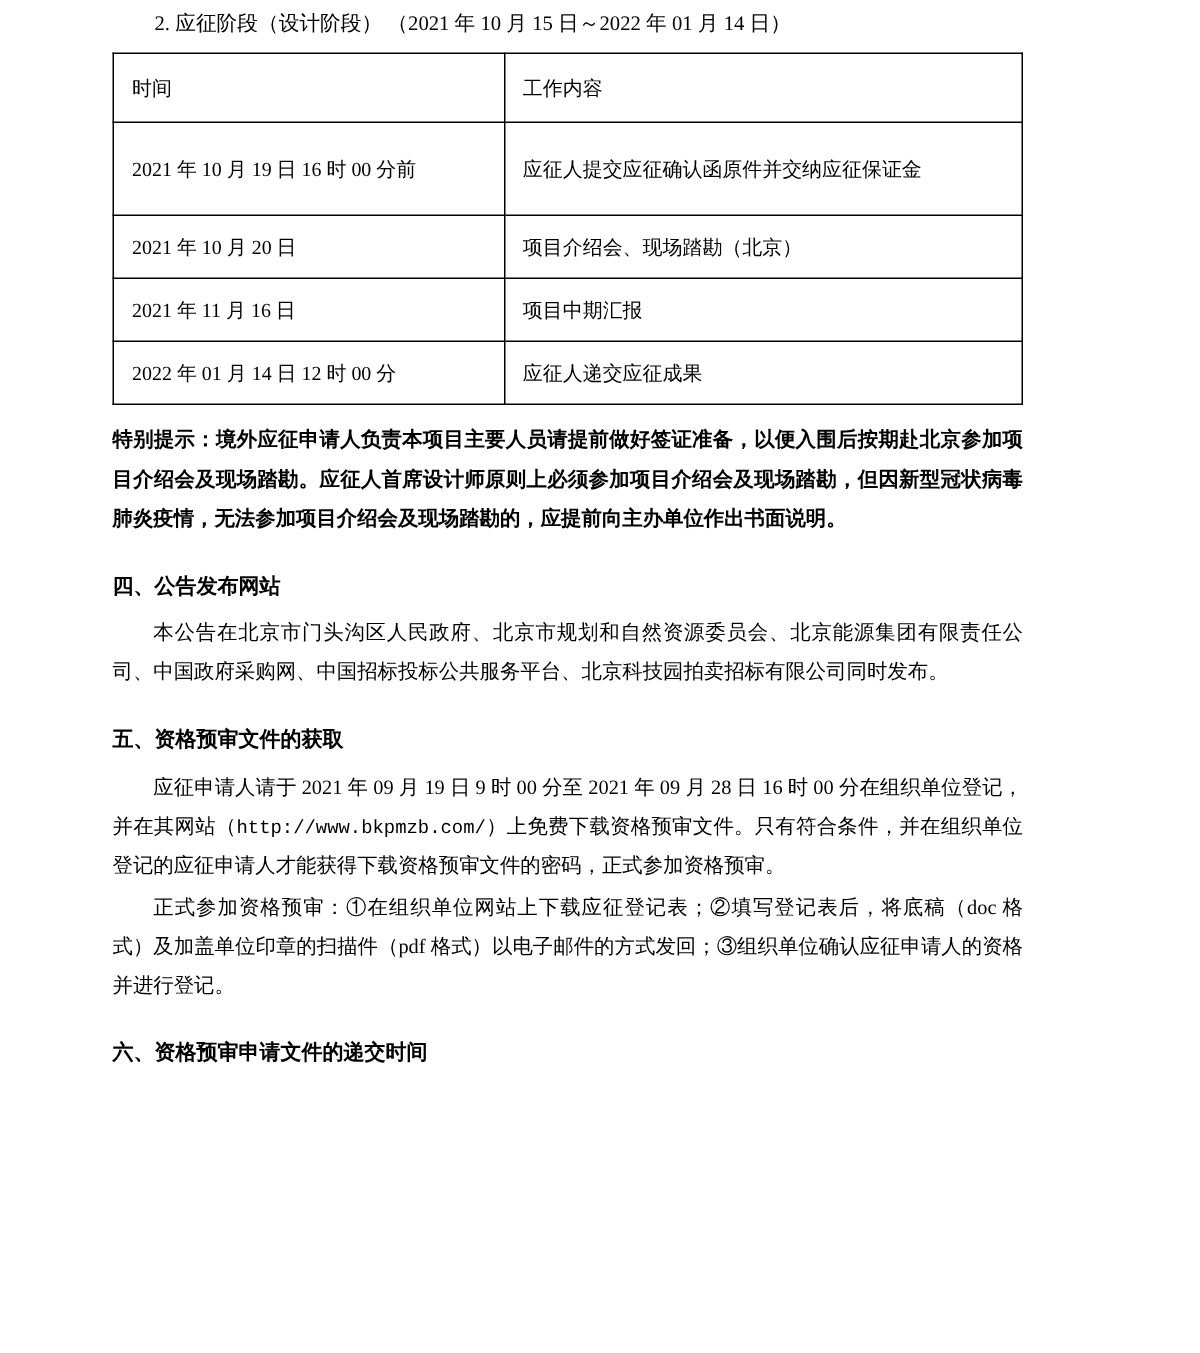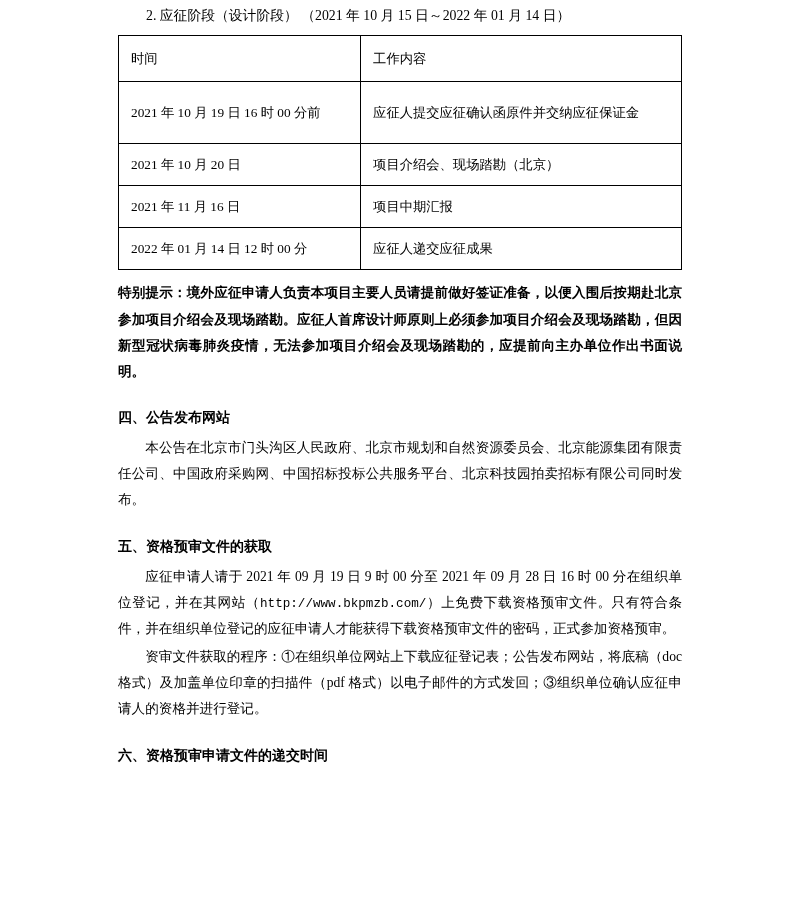--- a/index.html
+++ b/index.html
@@ -13,21 +13,21 @@
     height: 902px;
     font-family: "Liberation Serif", "DejaVu Serif", serif;
     color: #000000;
     font-size: 13.5px;
     overflow: hidden;
   }
   .page {
     position: relative;
     width: 800px;
     height: 902px;
-    padding: 6px 118px 0 118px;
+    padding: 6px 118px 0 75px;
     border-radius: 12px;
   }
   
   .h-num {
     font-size: 13.8px;
     margin: 0 0 8px 0;
     line-height: 1.5;
     white-space: nowrap;
   }
   .h-num .lead { margin-left: 28px; }
@@ -109,17 +109,17 @@
   </table>
 
 
   <p class="para bold">特别提示：境外应征申请人负责本项目主要人员请提前做好签证准备，以便入围后按期赴北京参加项目介绍会及现场踏勘。应征人首席设计师原则上必须参加项目介绍会及现场踏勘，但因新型冠状病毒肺炎疫情，无法参加项目介绍会及现场踏勘的，应提前向主办单位作出书面说明。</p>
 
   <h2 class="h-sec">四、公告发布网站</h2>
   <p class="para indent">本公告在北京市门头沟区人民政府、北京市规划和自然资源委员会、北京能源集团有限责任公司、中国政府采购网、中国招标投标公共服务平台、北京科技园拍卖招标有限公司同时发布。</p>
 
   <h2 class="h-sec">五、资格预审文件的获取</h2>
   <p class="para indent"><span>应征申请人请于 2021 年 09 月 19 日 9 时 00 分至 2021 年 09 月 28 日 16 时 00 分在组织单位登记，并在其网站（</span><span class="mono">http://www.bkpmzb.com/</span><span>）上免费下载资格预审文件。只有符合条件，并在组织单位登记的应征申请人才能获得下载资格预审文件的密码，正式参加资格预审。</span></p>
-  <p class="para indent">资审文件获取的程序：①在组织单位网站上下载应征登记表；公告发布网站，将底稿（doc 格式）及加盖单位印章的扫描件（pdf 格式）以电子邮件的方式发回；③组织单位确认应征申请人的资格并进行登记。</p>
+  <p class="para indent">正式参加资格预审：①在组织单位网站上下载应征登记表；②填写登记表后，将底稿（doc 格式）及加盖单位印章的扫描件（pdf 格式）以电子邮件的方式发回；③组织单位确认应征申请人的资格并进行登记。</p>
 
   <h2 class="h-sec">六、资格预审申请文件的递交时间</h2>
 
 </div>
 
 </body></html>

